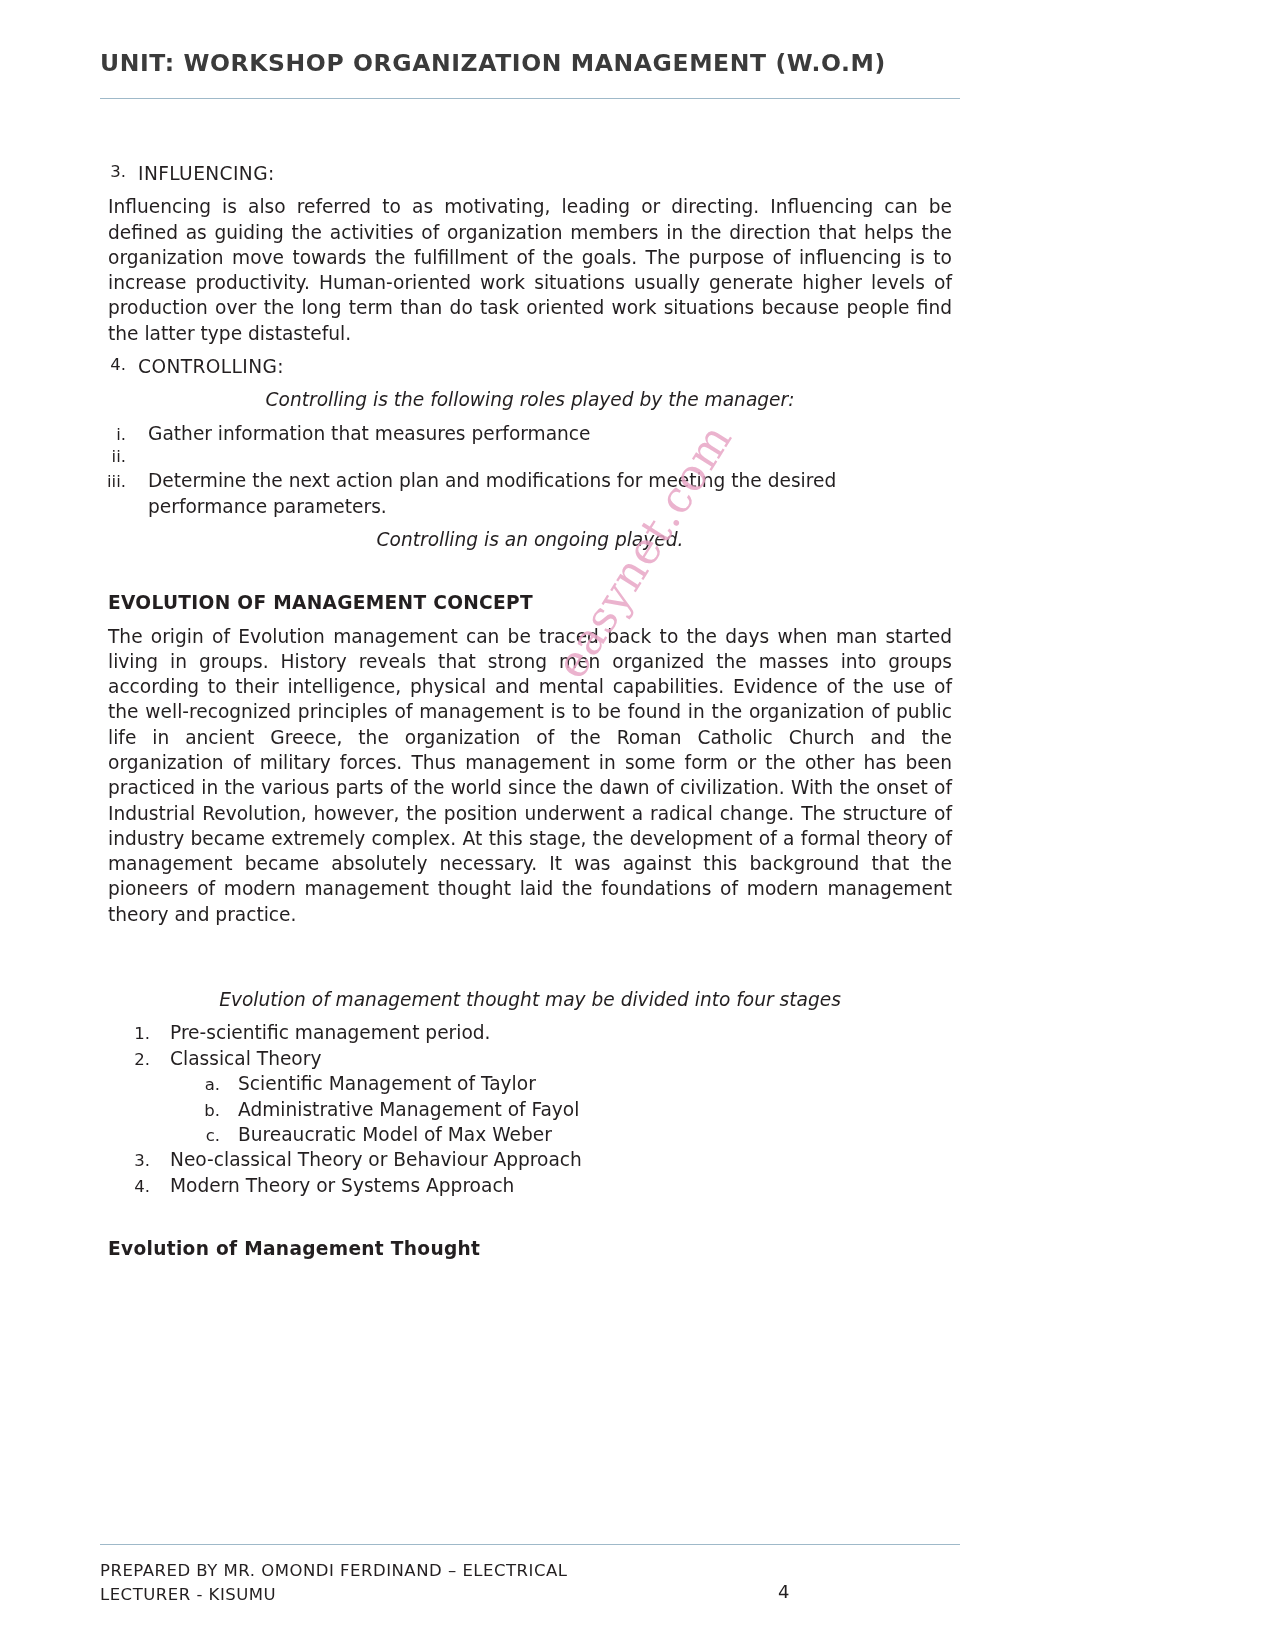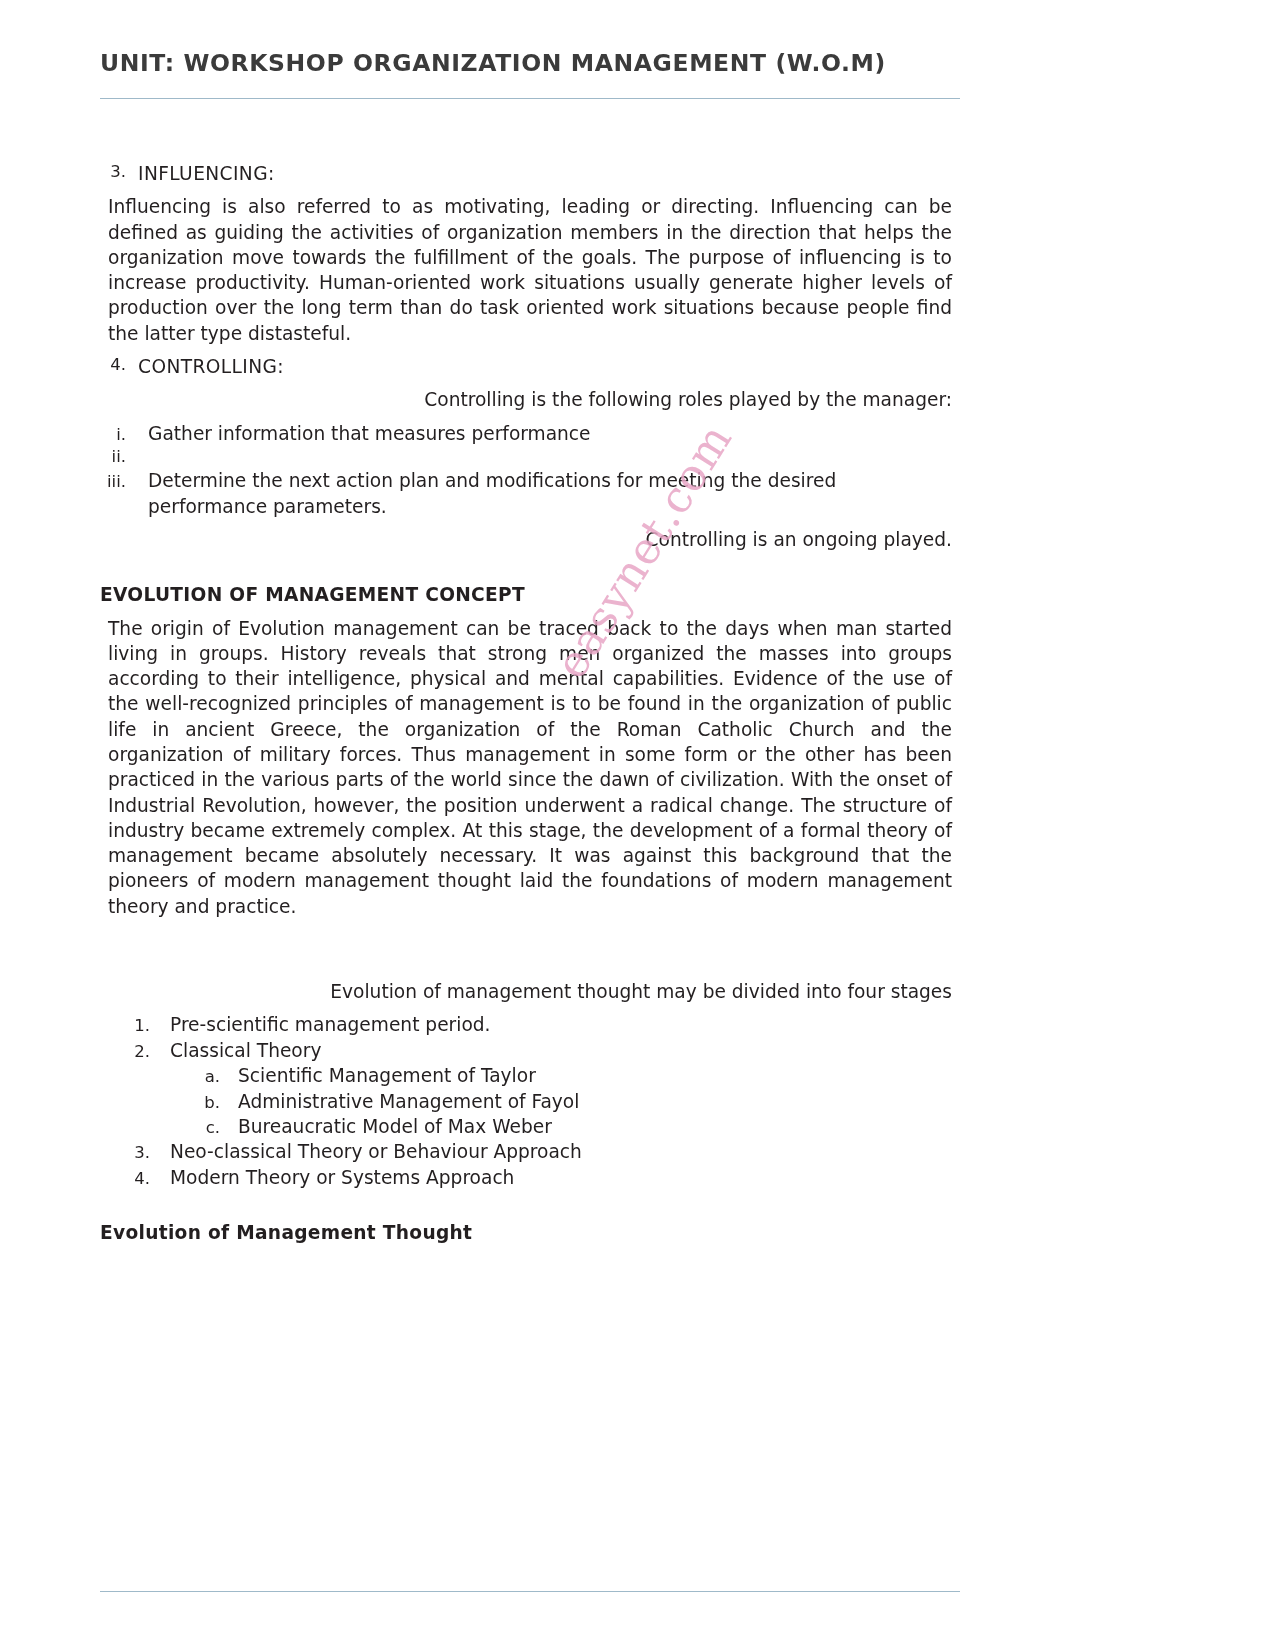--- a/index.html
+++ b/index.html
@@ -61,25 +61,25 @@
   }
   .num-item .heading {
     font-weight: normal;
     letter-spacing: 0.4px;
   }
   p.body-par {
     margin: 8px;
     text-align: justify;
     text-justify: inter-word;
   }
-  p.body-par.nj { text-align: right; }
+  p.body-par.nj { text-align: center; font-style: italic; }
   .section-title {
     font-weight: bold;
     letter-spacing: 0.3px;
-    margin: 0;
+    margin: 8px;
   }
   .spacer-md { height: 22px; }
   .spacer-lg { height: 30px; }
 
   ul.roman, ul.num-list, ul.alpha {
     list-style: none;
     margin: 0;
     padding: 0;
   }
   ul.roman li, ul.num-list li, ul.alpha li {
@@ -237,15 +237,22 @@
     <div class="spacer-lg"></div>
 
     <p class="section-title">Evolution of Management Thought</p>
 
   </div>
 
   <div class="watermark">easynet.com</div>
 
   <div class="footer">
     <div class="footer-rule"></div>
+    <div class="footer-row">
+      <div class="footer-text">
+        <div>PREPARED BY MR. OMONDI FERDINAND – ELECTRICAL</div>
+        <div>LECTURER - KISUMU</div>
+      </div>
+      <div class="footer-page">4</div>
+    </div>
   </div>
 
 </div>
 
 </body></html>

